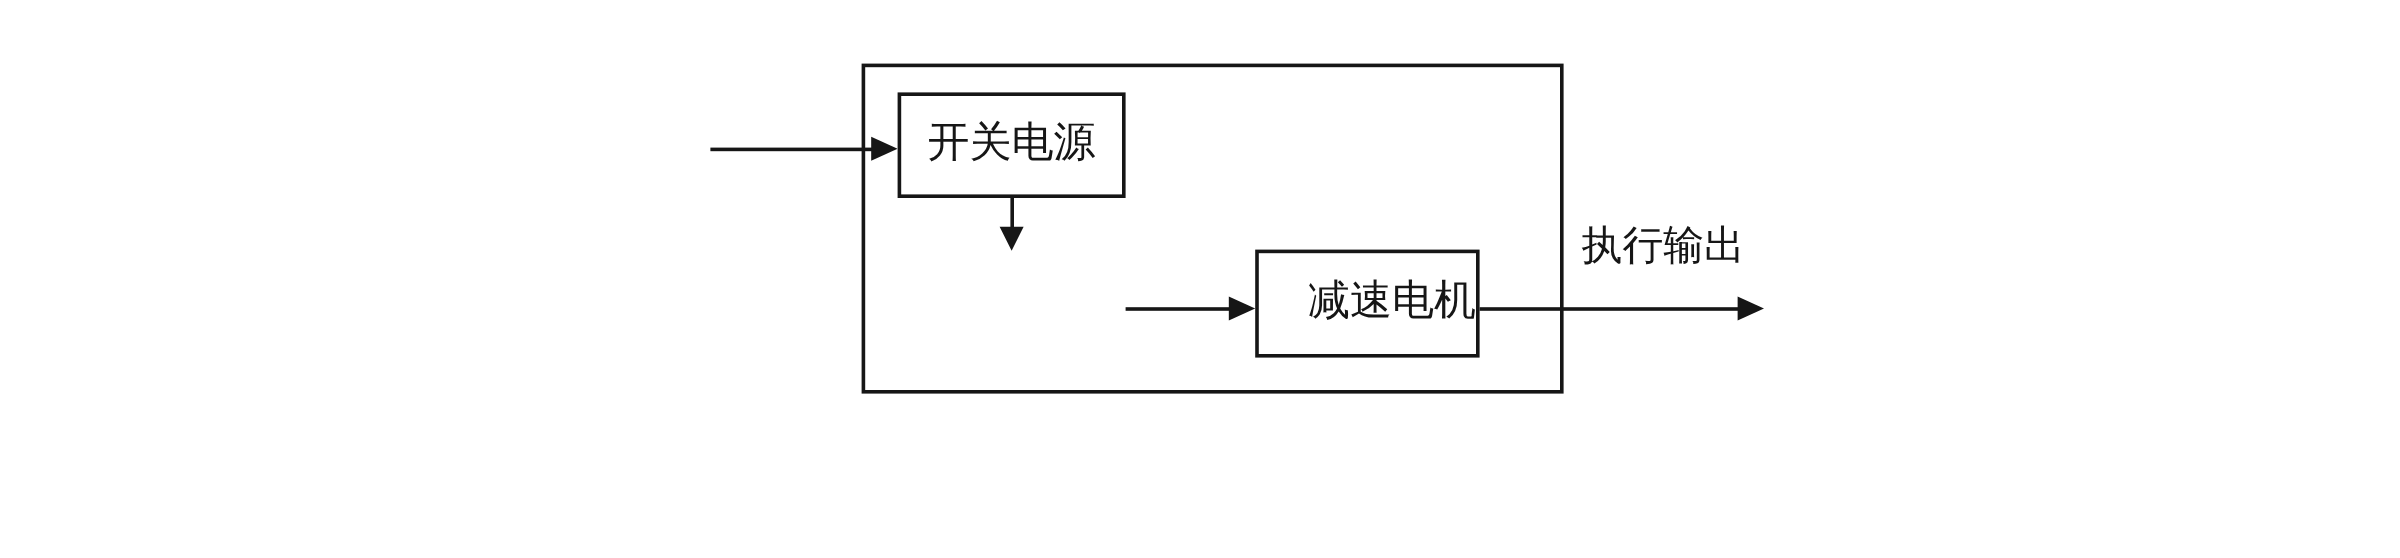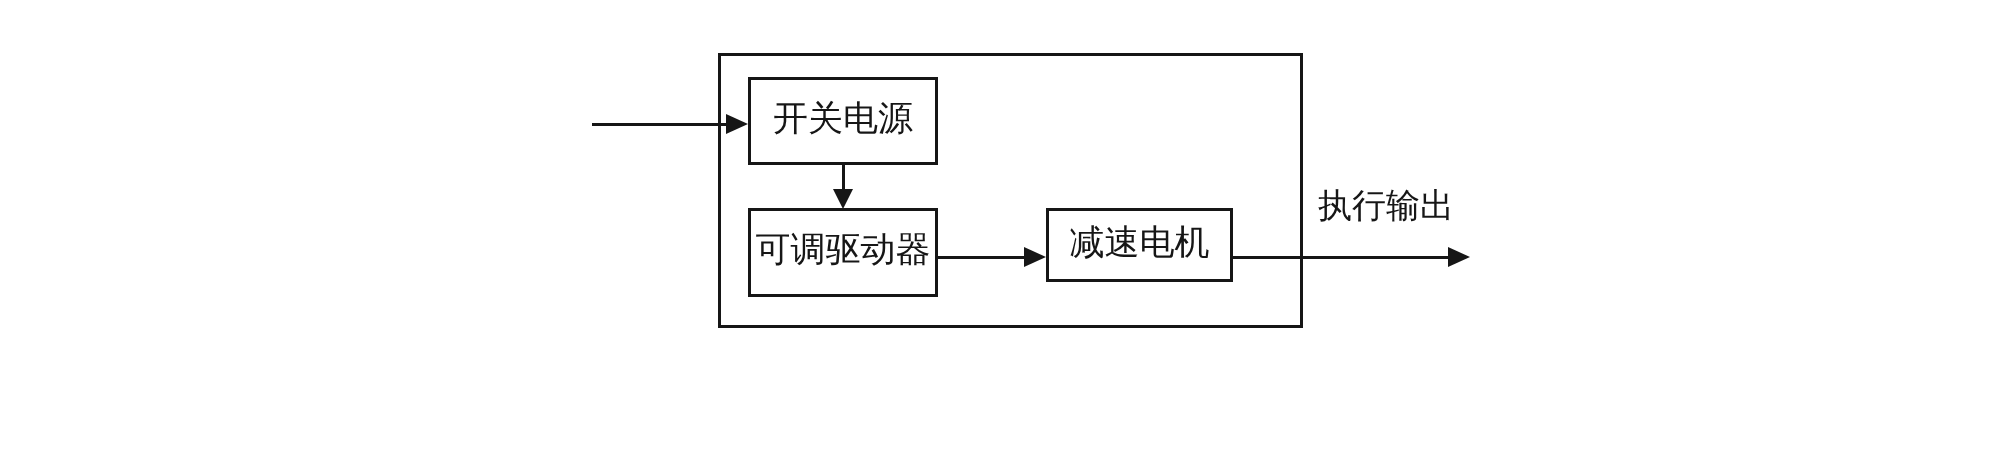--- a/index.html
+++ b/index.html
@@ -35,21 +35,21 @@
     justify-content: center;
   }
   .blk-label {
     font-size: 35px;
     line-height: 1;
     white-space: nowrap;
     color: var(--line-color, #161616);
   }
   .blk1 { left: 748px; top: 77px;  width: 190px; height: 88px; }
   .blk2 { left: 748px; top: 208px; width: 190px; height: 89px; }
-  .blk3 { left: 1046px; top: 208px; width: 187px; height: 74px; }
+  .blk3 { left: 1046px; top: 208px; width: 187px; height: 90px; justify-content: flex-end; }
 
   .line {
     position: absolute;
     background: var(--line-color, #161616);
   }
   .line-input  { left: 592px;  top: 123px; width: 136px; height: 3px; }
   .line-down   { left: 842px;  top: 165px; width: 3px;   height: 26px; }
   .line-mid    { left: 938px;  top: 256px; width: 88px;  height: 3px; }
   .line-out    { left: 1233px; top: 256px; width: 216px; height: 3px; }
 
@@ -103,23 +103,20 @@
   <div class="line line-input"></div>
   <div class="head-right head-input"></div>
 
   <div class="blk blk1">
     <span class="blk-label">开关电源</span>
   </div>
 
   <div class="line line-down"></div>
   <div class="head-down head-drop"></div>
 
-  <div class="blk blk2">
-    <span class="blk-label">可调驱动器</span>
-  </div>
 
   <div class="line line-mid"></div>
   <div class="head-right head-mid"></div>
 
   <div class="blk blk3">
     <span class="blk-label">减速电机</span>
   </div>
 
   <div class="line line-out"></div>
   <div class="head-right head-out"></div>

